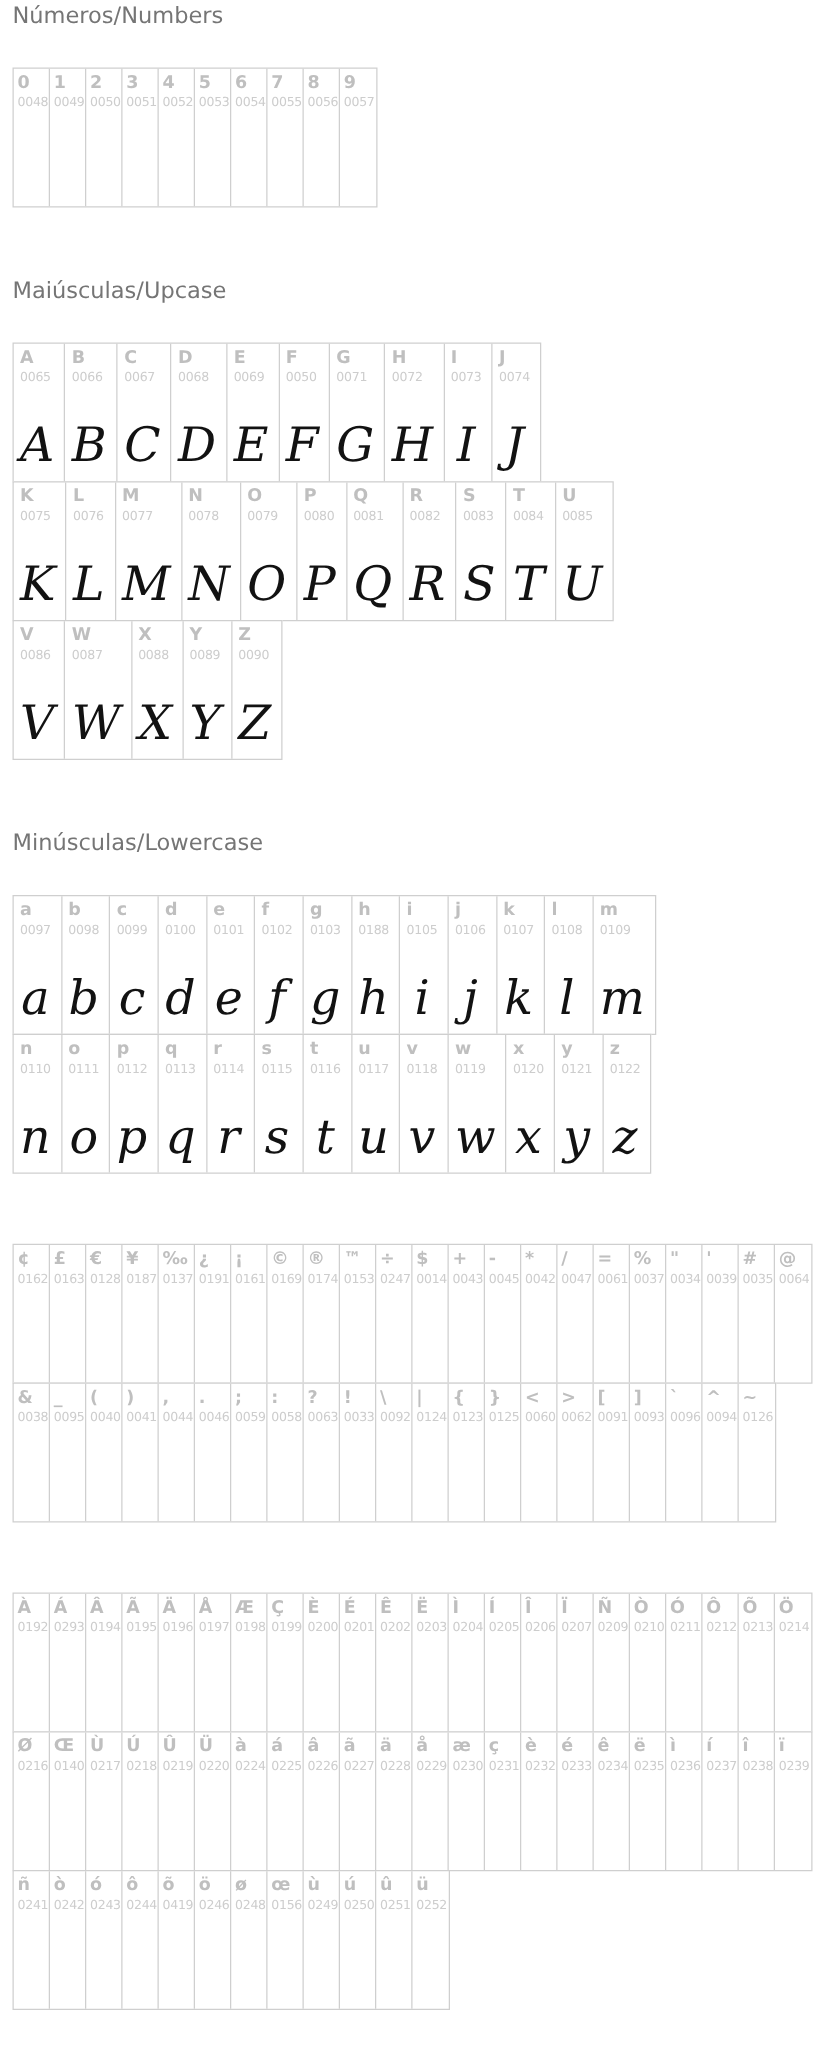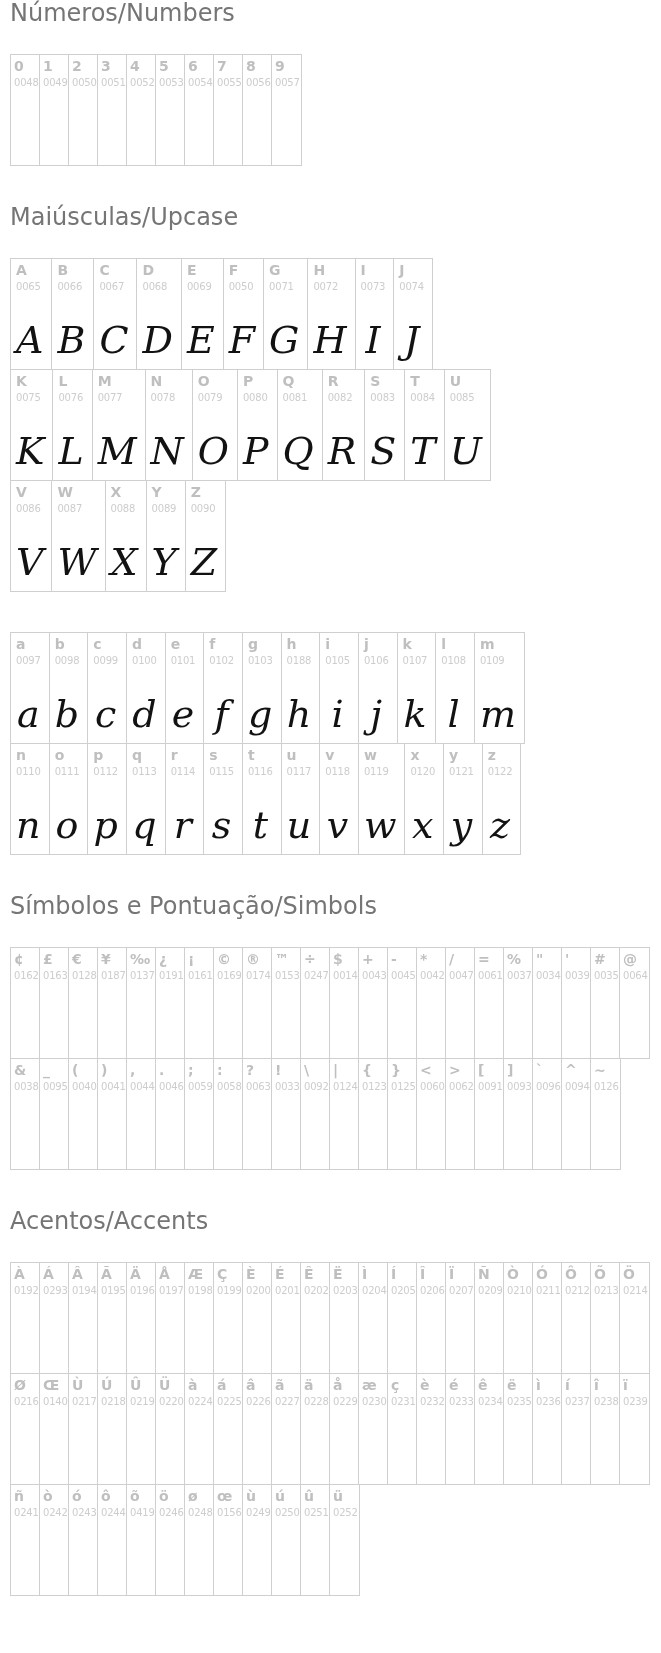--- a/index.html
+++ b/index.html
@@ -11,23 +11,23 @@
     --bg:#ffffff;
   }
   *{margin:0;box-sizing:border-box}
   html,body{background:var(--bg)}
   body{
     width:661px;
     min-height:1653px;
     padding:2px 10px 18px 10px;
     font-family:"DejaVu Sans","Liberation Sans",sans-serif;
   }
-  .section + .section{margin-top:40px}
+  .section + .section{margin-top:56px}
   .section-title{
-    font-size:24px;
+    font-size:18px;
     line-height:22px;
     font-weight:400;
     color:var(--title);
     margin:0 0 30px 0;
   }
   .rows{display:block}
   .rows > .row{
     display:flex;
     width:max-content;
     border:1px solid var(--border);
@@ -305,20 +305,21 @@
   <div class="cell">
     <span class="cell-char">Z</span>
     <span class="cell-code">0090</span>
     <span class="cell-glyph">Z</span>
   </div>
 </div>
       </div>
   </section>
 
   <section class="section">
+    <h2 class="section-title">Minúsculas/Lowercase</h2>
     <div class="rows">
         <div class="row">
   <div class="cell">
     <span class="cell-char">a</span>
     <span class="cell-code">0097</span>
     <span class="cell-glyph">a</span>
   </div>
 
   <div class="cell">
     <span class="cell-char">b</span>
@@ -468,21 +469,20 @@
   <div class="cell">
     <span class="cell-char">z</span>
     <span class="cell-code">0122</span>
     <span class="cell-glyph">z</span>
   </div>
 </div>
       </div>
   </section>
 
   <section class="section">
-    <h2 class="section-title">Símbolos e Pontuação/Simbols</h2>
     <div class="rows">
         <div class="row">
   <div class="cell empty">
     <span class="cell-char">¢</span>
     <span class="cell-code">0162</span>
 
   </div>
 
   <div class="cell empty">
     <span class="cell-char">£</span>
@@ -734,21 +734,20 @@
   <div class="cell empty">
     <span class="cell-char">~</span>
     <span class="cell-code">0126</span>
 
   </div>
 </div>
       </div>
   </section>
 
   <section class="section">
-    <h2 class="section-title">Acentos/Accents</h2>
     <div class="rows">
         <div class="row">
   <div class="cell empty">
     <span class="cell-char">À</span>
     <span class="cell-code">0192</span>
 
   </div>
 
   <div class="cell empty">
     <span class="cell-char">Á</span>

